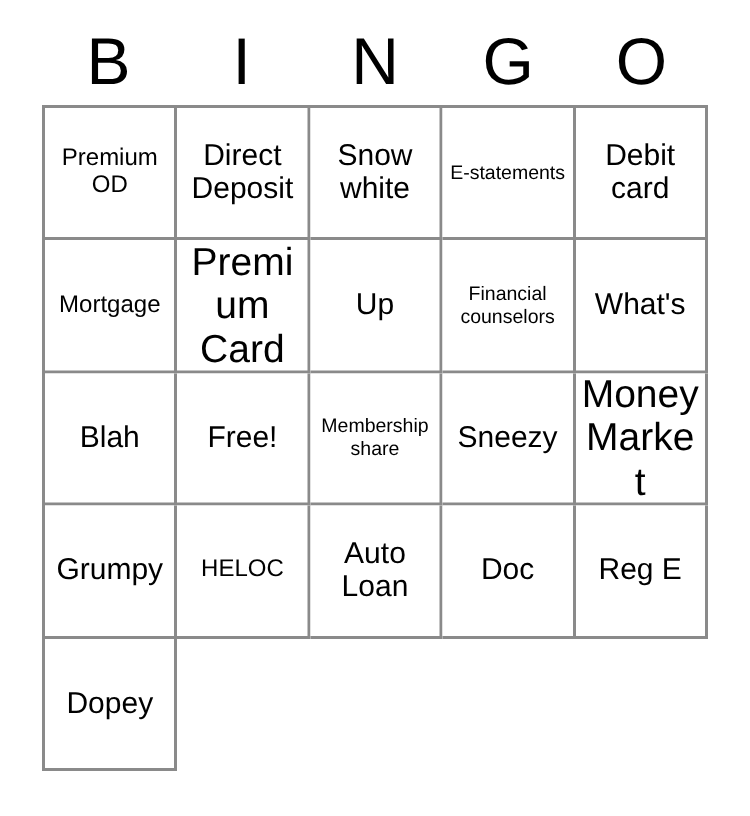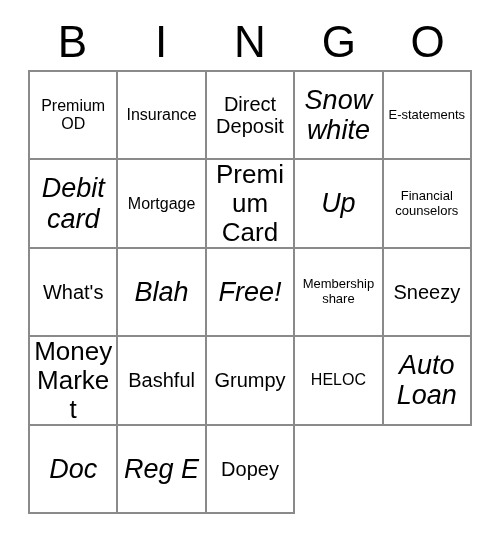--- a/index.html
+++ b/index.html
@@ -77,42 +77,39 @@
     word-wrap: break-word;
     overflow-wrap: break-word;
     hyphens: none;
   }
 
   
   .size-xs .cell-text { font-size: 13px; text-align: center; }
   .size-sm .cell-text { font-size: 16px; }
   .size-md .cell-text { font-size: 20px; text-align: center; }
   .size-lg .cell-text { font-size: 26px; }
-  .size-xl .cell-text { font-size: 27px; font-style: italic; }
+  .size-xl .cell-text { font-size: 20px; }
 </style>
 </head>
 <body>
 
 <div id="card">
 
   <div id="header">
     <div class="header-letter">B</div>
     <div class="header-letter">I</div>
     <div class="header-letter">N</div>
     <div class="header-letter">G</div>
     <div class="header-letter">O</div>
   </div>
 
   <div id="grid">
 
     <div class="cell size-sm">
         <span class="cell-text">Premium OD</span>
-      </div>
-    <div class="cell size-sm">
-        <span class="cell-text">Insurance</span>
       </div>
     <div class="cell size-md">
         <span class="cell-text">Direct Deposit</span>
       </div>
     <div class="cell size-xl">
         <span class="cell-text">Snow white</span>
       </div>
     <div class="cell size-xs">
         <span class="cell-text">E-statements</span>
       </div>
@@ -146,23 +143,20 @@
         <span class="cell-text">Membership share</span>
       </div>
 
     <div class="cell size-md">
         <span class="cell-text">Sneezy</span>
       </div>
     <div class="cell size-lg">
         <span class="cell-text">Money Market</span>
       </div>
     <div class="cell size-md">
-        <span class="cell-text">Bashful</span>
-      </div>
-    <div class="cell size-md">
         <span class="cell-text">Grumpy</span>
       </div>
 
     <div class="cell size-sm">
         <span class="cell-text">HELOC</span>
       </div>
     <div class="cell size-xl">
         <span class="cell-text">Auto Loan</span>
       </div>
     <div class="cell size-xl">

